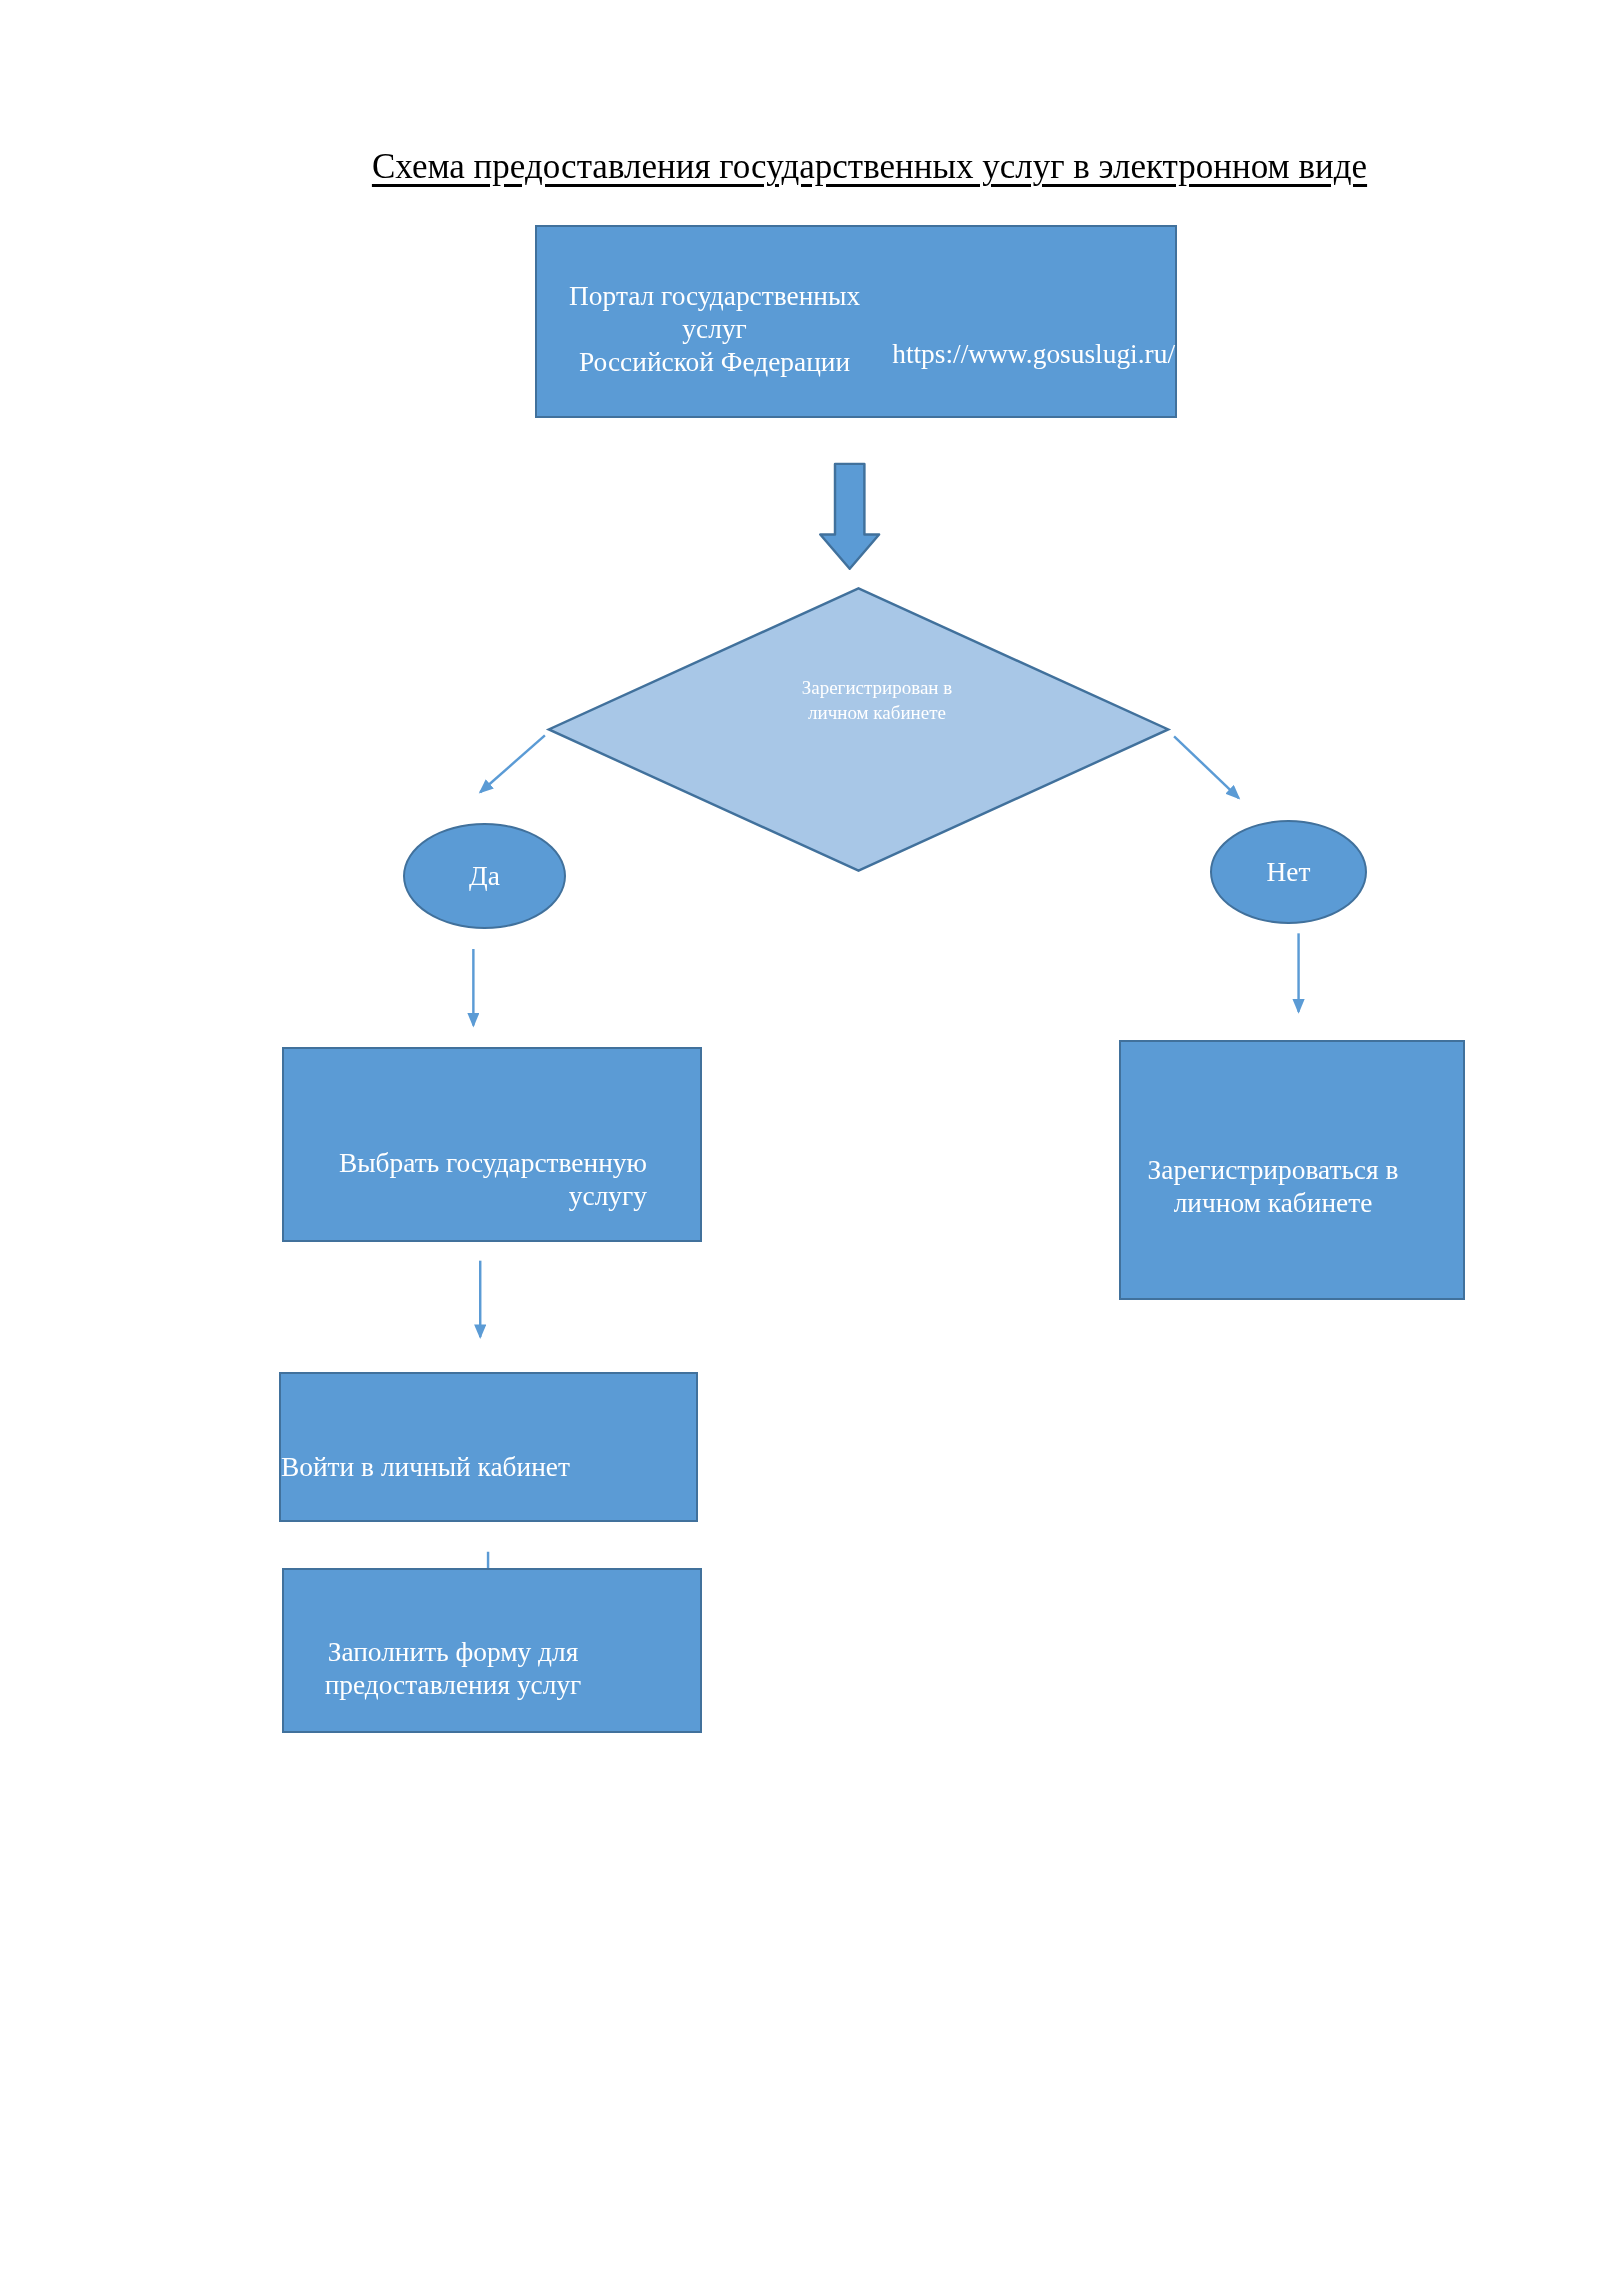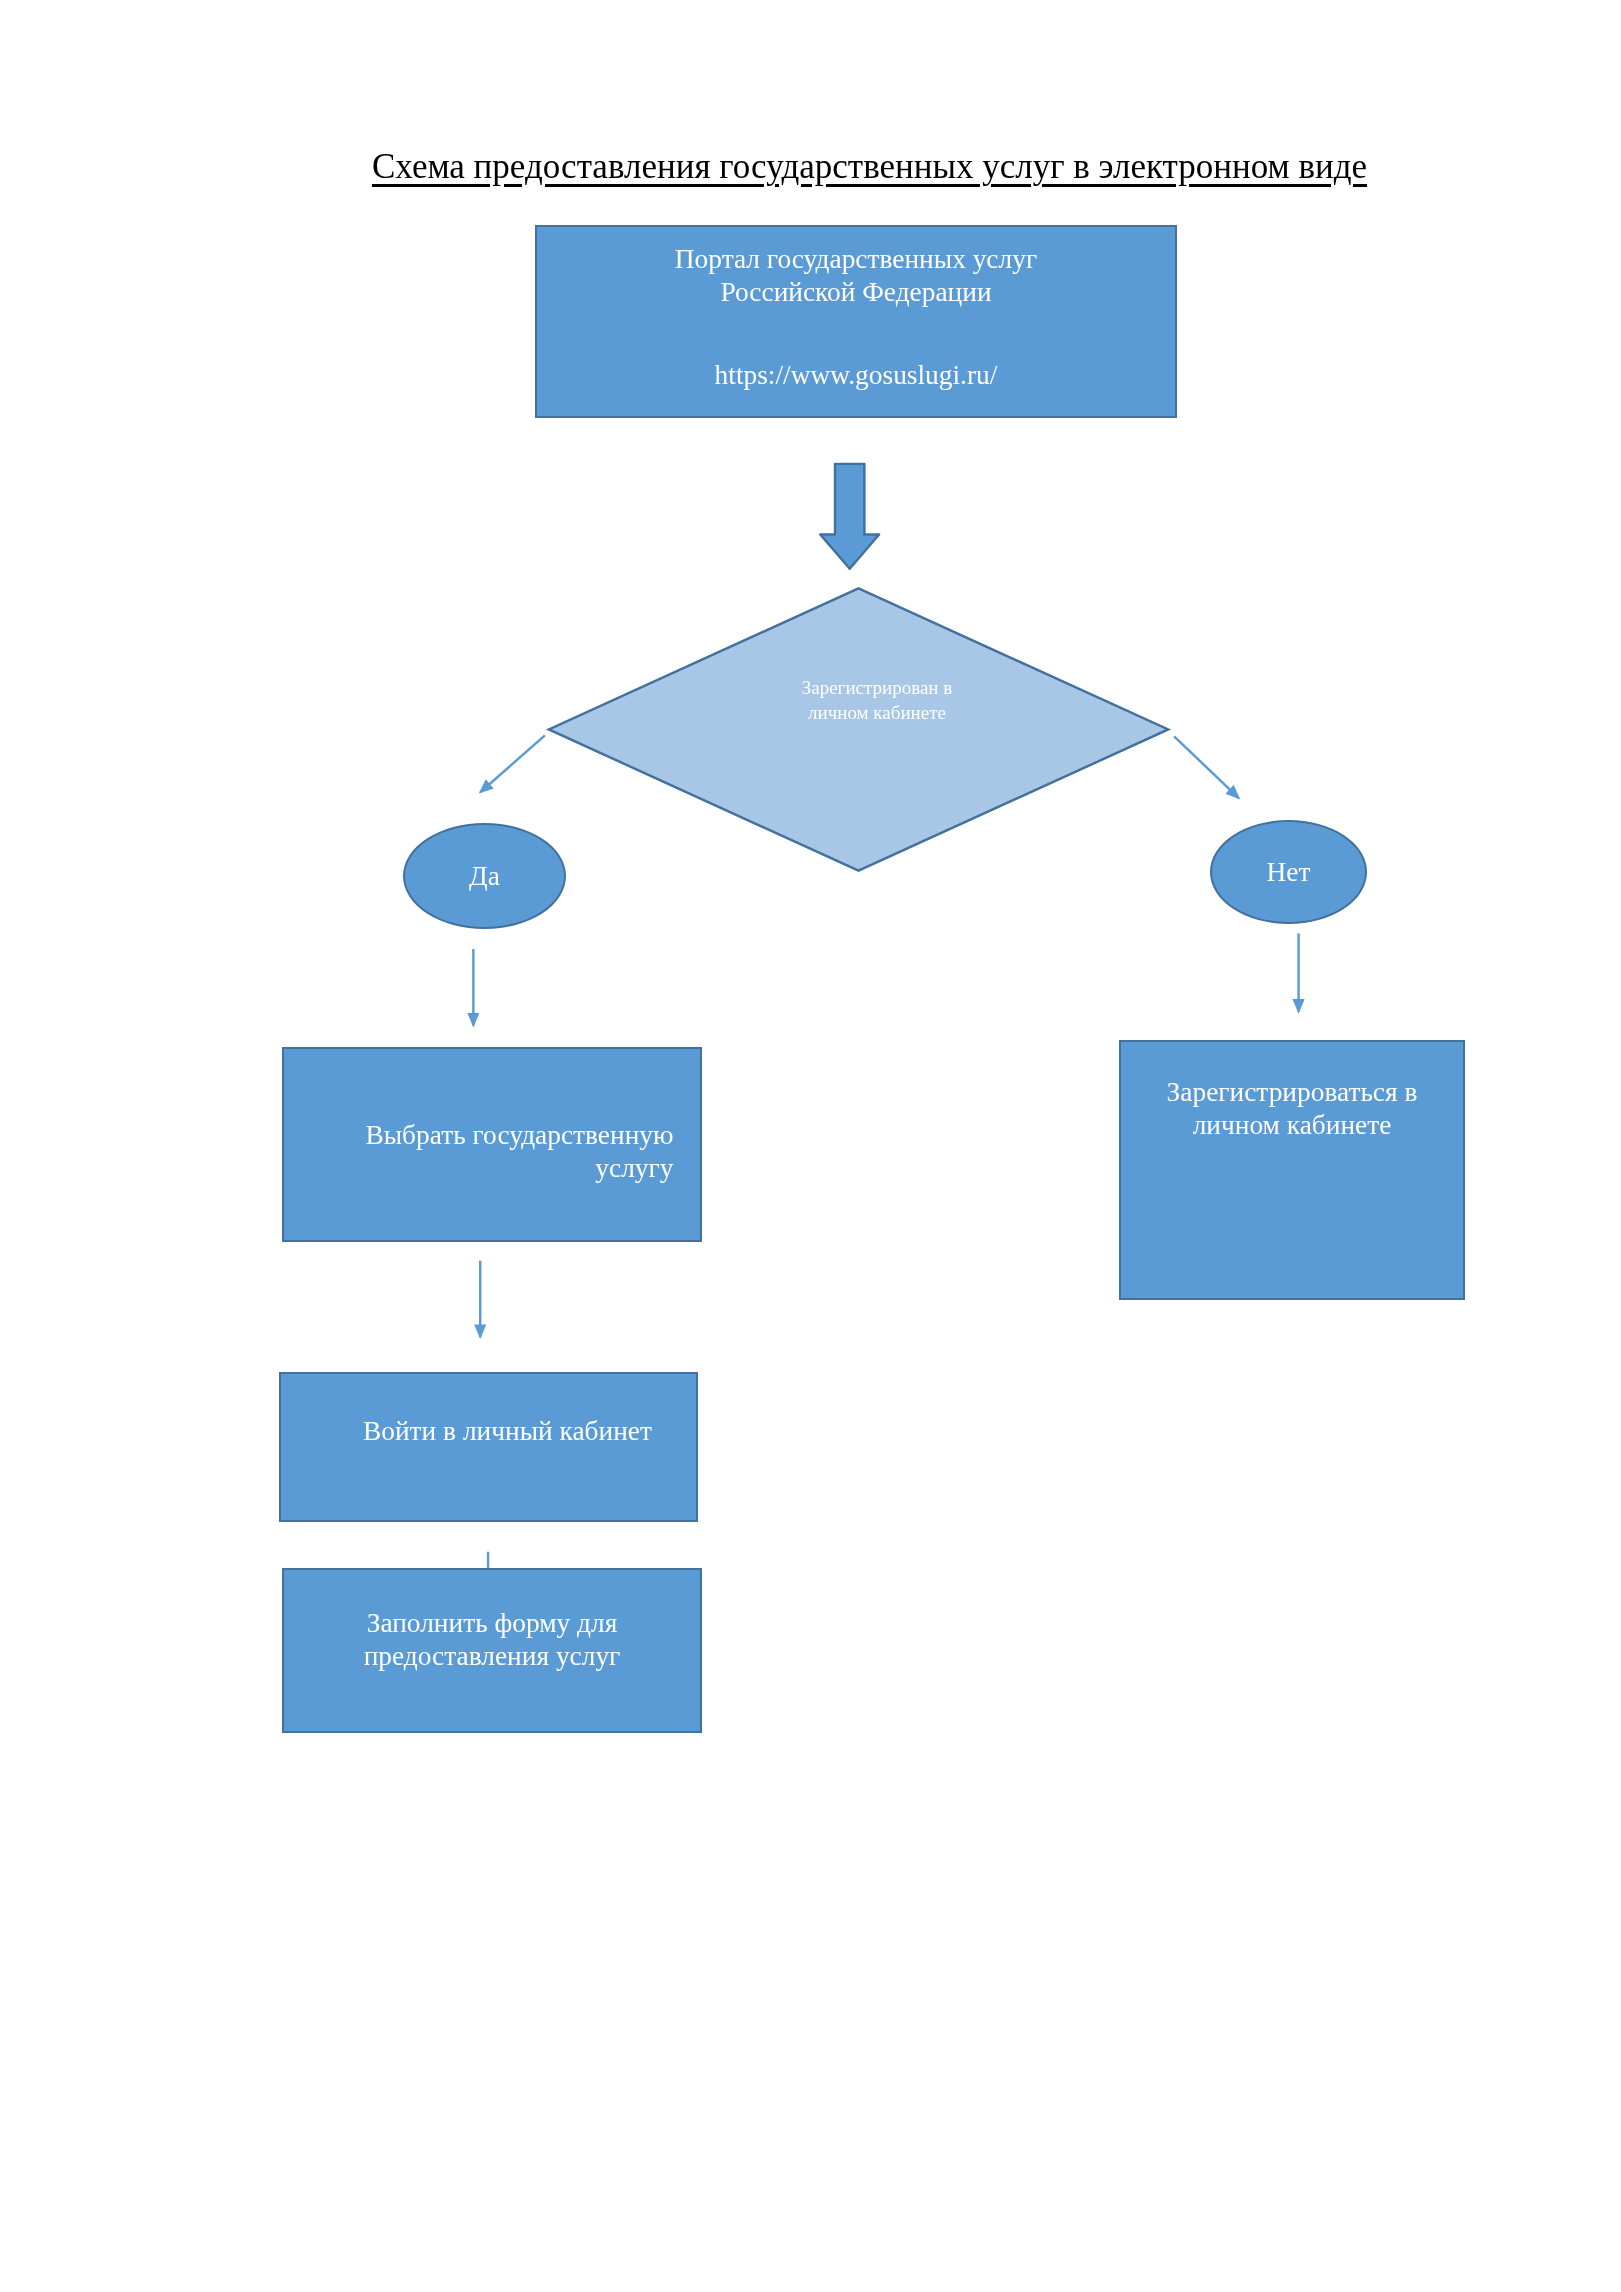--- a/index.html
+++ b/index.html
@@ -40,32 +40,31 @@
   .node{
     position:absolute;
     box-sizing:border-box;
     background:var(--node-fill);
     border:2.9px solid var(--node-border);
     color:var(--node-text);
     font-size:27.4px;
     line-height:1.2;
     text-align:center;
     display:flex;
-    flex-direction:column;
     align-items:center;
   }
   .pre{white-space:pre-line;}
   .node-portal{
     left:535px; top:225px; width:642px; height:193px;
     padding-top:15.7px;
   }
   .node-portal .portal-url{margin-top:51px;}
   .node-choose{left:282px; top:1047px; width:420px; height:195px; padding-top:70px;text-align:right;}
   .node-choose .label-inner{max-width:363px;}
-  .node-login{left:279px; top:1372px; width:419px; height:150px; padding-top:41px;padding-left:38px;}
+  .node-login{left:279px; top:1372px; width:419px; height:150px; padding-top:41px;}
   .node-fillform{left:282px; top:1568px; width:420px; height:165px; padding-top:37px;}
   .node-fillform .label-inner{max-width:338px;}
   .node-register{left:1119px; top:1040px; width:346px; height:260px; padding-top:34px;}
   .node-register .label-inner{max-width:304px;}
   .ellipse{
     position:absolute;
     box-sizing:border-box;
     background:var(--node-fill);
     border:2.9px solid var(--node-border);
     border-radius:50%;

